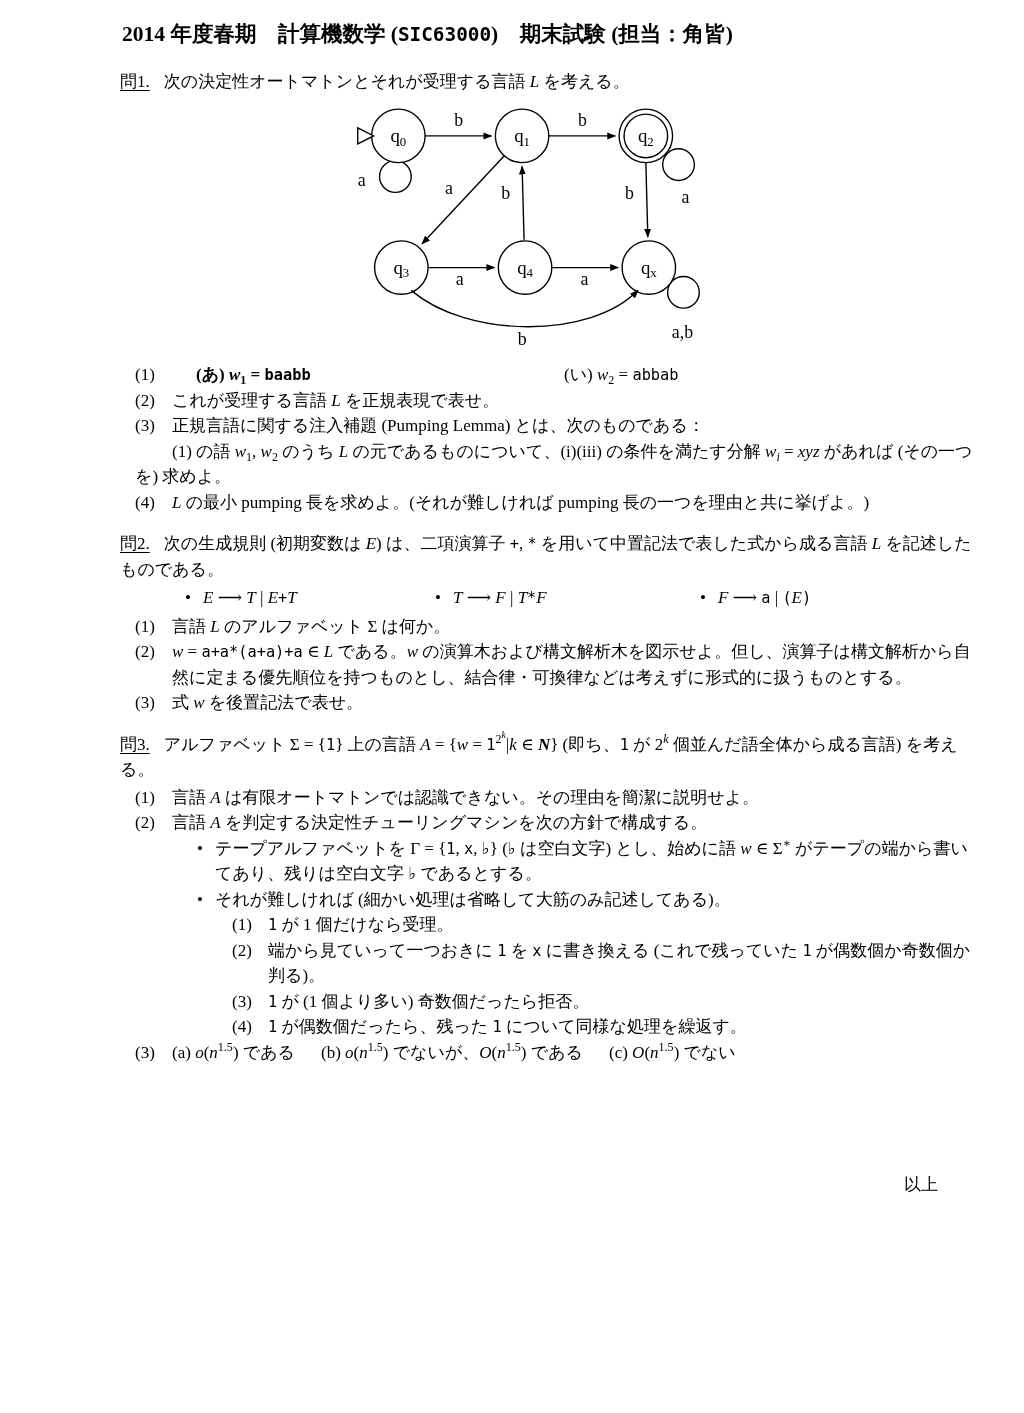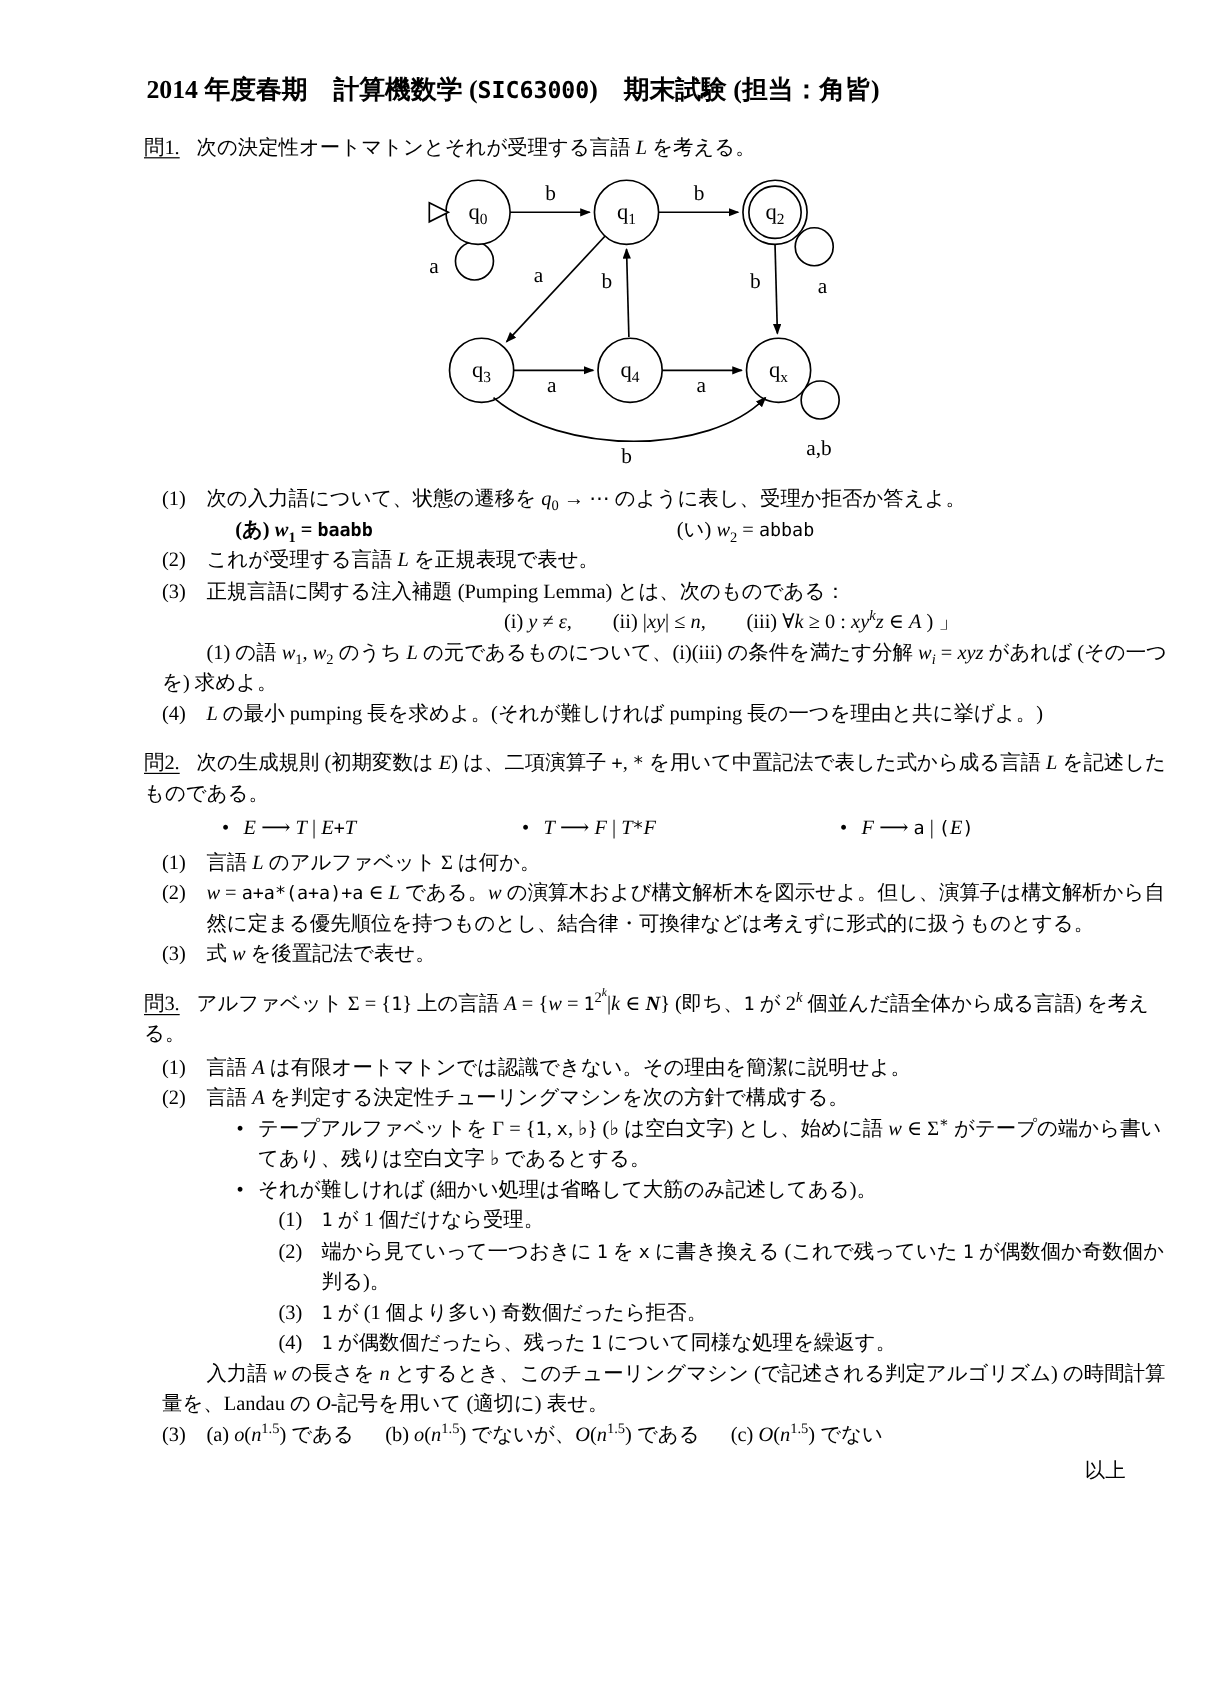--- a/index.html
+++ b/index.html
@@ -1,19 +1,19 @@
 <!DOCTYPE html>
 <html><head>
 <meta charset="utf-8">
 <style>
   * { margin:0; padding:0; box-sizing:border-box; }
   html,body { background:#fff; }
   .page { width:1024px; height:1253px; background:#fff; color:#000; position:relative; overflow:hidden;
           font-family:"Liberation Serif","DejaVu Serif",serif; font-size:17px; line-height:1.5;
-          padding:16px 44px 20px 120px;margin-top:41px; }
+          padding:16px 44px 20px 120px; }
   .tt { font-family:"DejaVu Sans Mono","Liberation Mono",monospace; font-size:0.9em; }
   i { font-style:italic; }
   sub,sup { font-size:71%; line-height:0; }
   sup sup { font-size:80%; }
   .title { font-size:21.5px; font-weight:bold; margin:4px 0 20px 2px; line-height:1.35; }
   .problem { margin-top:16px; }
   .pintro { }
   .plabel { text-decoration:underline; text-underline-offset:3px; margin-right:14px; }
   .diagram { margin:6px 0 4px 214px; }
   .items { margin-left:15px; margin-top:2px; }
@@ -104,36 +104,34 @@
         <text class="el" x="253" y="186" text-anchor="middle">a</text>
         <text class="el" x="190" y="246" text-anchor="middle">b</text>
         <text class="el" x="352" y="239" text-anchor="middle">a,b</text>
       </svg>
     </div>
 
     <div class="items">
       <div class="item">
         <span class="num">(1)</span>
         <div class="body">
-          <div>次の入力語について、状態の遷移を <i>q</i><sub>0</sub> → ⋯ のように表し、受理か拒否か答えよ。</div>
           <div class="subline">
             <span class="wa">(あ) <i>w</i><sub>1</sub> = <span class="tt">baabb</span></span>
             <span>(い) <i>w</i><sub>2</sub> = <span class="tt">abbab</span></span>
           </div>
         </div>
       </div>
       <div class="item">
         <span class="num">(2)</span>
         <div class="body">これが受理する言語 <i>L</i> を正規表現で表せ。</div>
       </div>
       <div class="item">
         <span class="num">(3)</span>
         <div class="body">
           <div>正規言語に関する注入補題 (Pumping Lemma) とは、次のものである：</div>
-          <div class="quote3">(i) <i>y</i> ≠ <i>ε</i>,　　(ii) |<i>xy</i>| ≤ <i>n</i>,　　(iii) ∀<i>k</i> ≥ 0 : <i>xy<sup>k</sup>z</i> ∈ <i>A</i> ) 」</div>
           <div class="outdent">(1) の語 <i>w</i><sub>1</sub>, <i>w</i><sub>2</sub> のうち <i>L</i> の元であるものについて、(i)(iii) の条件を満たす分解 <i>w<sub>i</sub></i> = <i>xyz</i> があれば (その一つを) 求めよ。</div>
         </div>
       </div>
       <div class="item">
         <span class="num">(4)</span>
         <div class="body"><i>L</i> の最小 pumping 長を求めよ。(それが難しければ pumping 長の一つを理由と共に挙げよ。)</div>
       </div>
     </div>
   </section>
 
@@ -203,21 +201,20 @@
             </div>
             <div class="sitem">
               <span class="snum">(3)</span>
               <div class="sbody"><span class="tt">1</span> が (1 個より多い) 奇数個だったら拒否。</div>
             </div>
             <div class="sitem">
               <span class="snum">(4)</span>
               <div class="sbody"><span class="tt">1</span> が偶数個だったら、残った <span class="tt">1</span> について同様な処理を繰返す。</div>
             </div>
           </div>
-          <div class="outdent">入力語 <i>w</i> の長さを <i>n</i> とするとき、このチューリングマシン (で記述される判定アルゴリズム) の時間計算量を、Landau の <i>O</i>-記号を用いて (適切に) 表せ。</div>
         </div>
       </div>
 
       <div class="item">
         <span class="num">(3)</span>
         <div class="body">
           <div class="optrow">
             <span>(a) <i>o</i>(<i>n</i><sup>1.5</sup>) である</span>
             <span>(b) <i>o</i>(<i>n</i><sup>1.5</sup>) でないが、<i>O</i>(<i>n</i><sup>1.5</sup>) である</span>
             <span>(c) <i>O</i>(<i>n</i><sup>1.5</sup>) でない</span>

